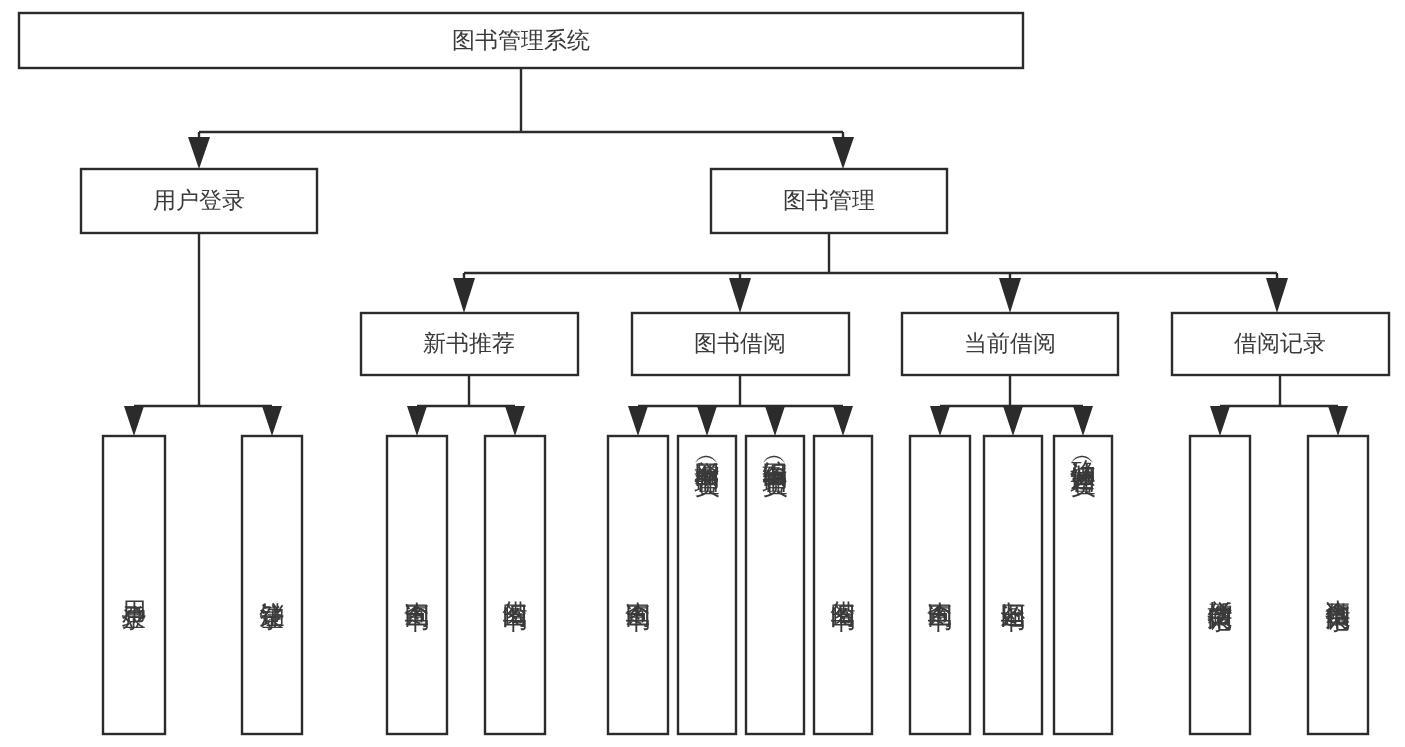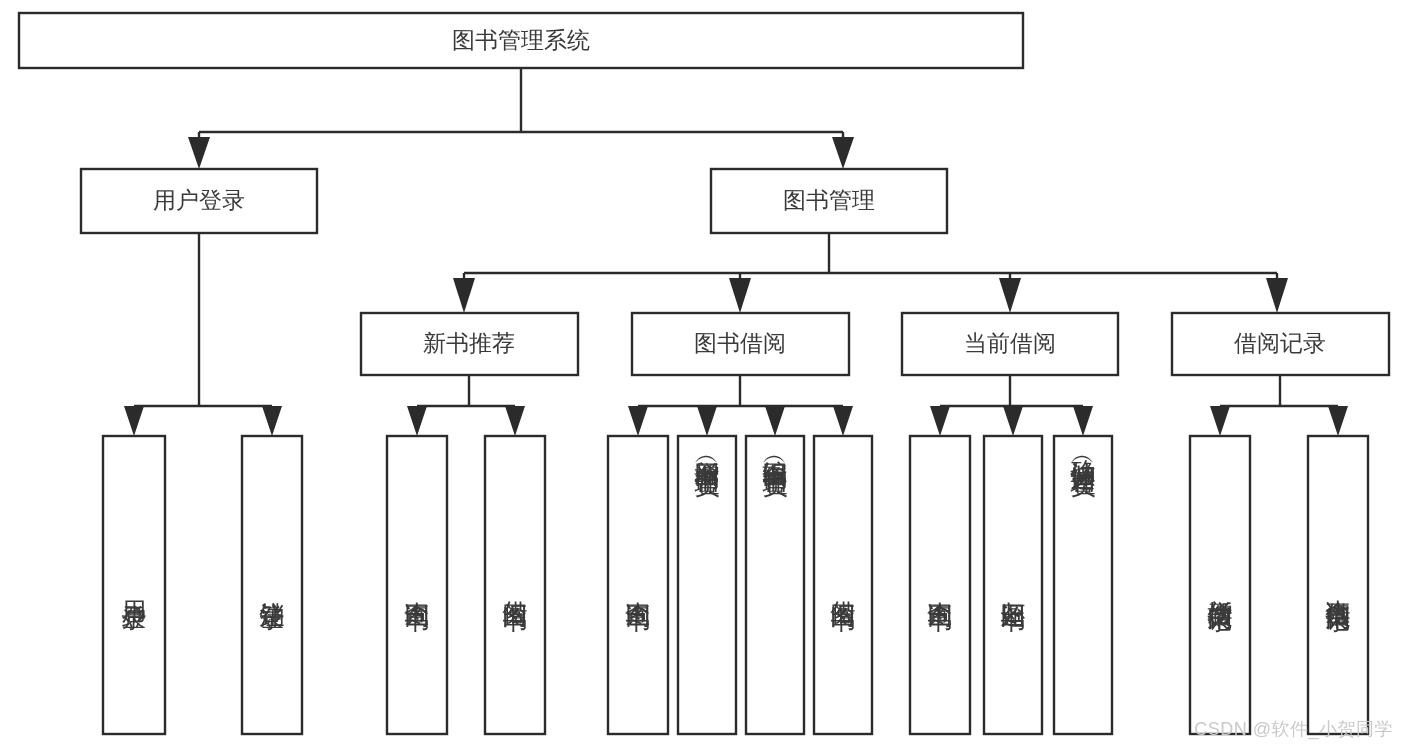--- a/index.html
+++ b/index.html
@@ -227,15 +227,14 @@
   <div class="leaf-label-wrap" style="left:1054px; top:436px; width:58px; height:298px; align-items:flex-start;">
     <span class="leaf-label" style="margin-top:4px;">确认归还（管理员）</span>
   </div>
   <div class="leaf-label-wrap" style="left:1190px; top:436px; width:60px; height:298px;">
     <span class="leaf-label">新增借阅记录</span>
   </div>
   <div class="leaf-label-wrap" style="left:1308px; top:436px; width:60px; height:298px;">
     <span class="leaf-label">查询借阅记录</span>
   </div>
 
-  <div class="watermark">CSDN @软件_小贺同学</div>
 
 </div>
 
 </body></html>

